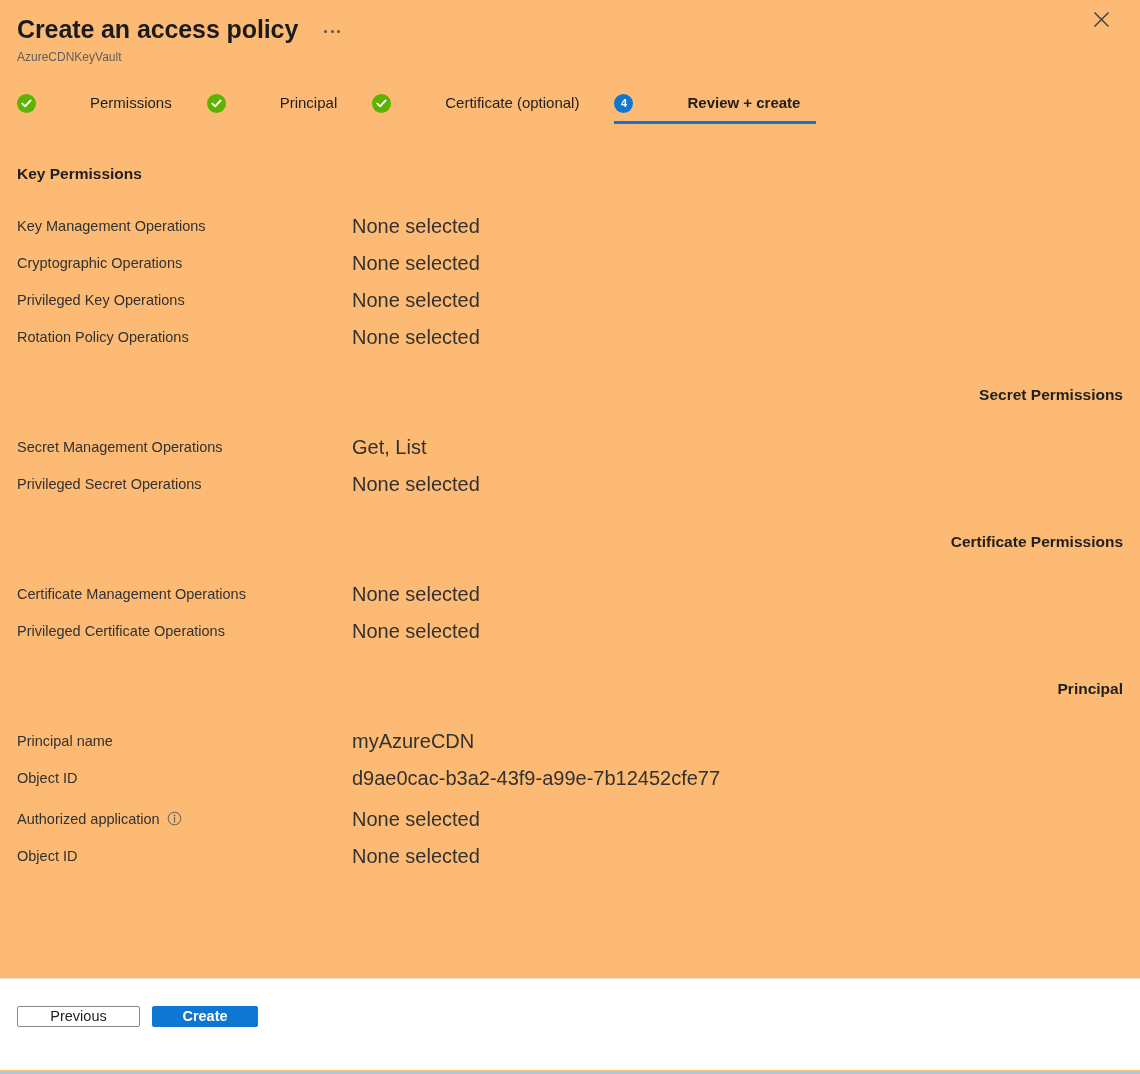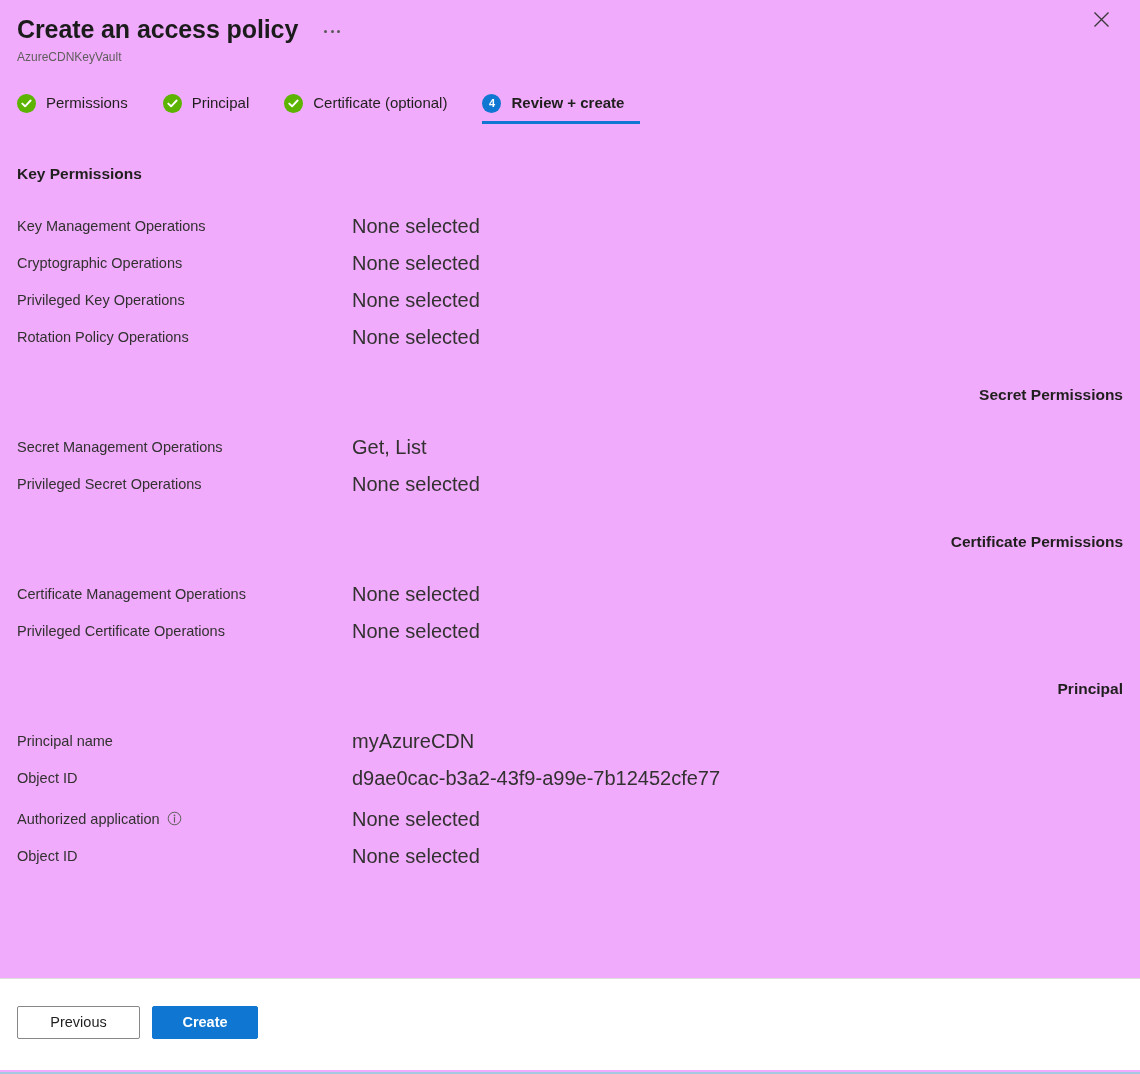--- a/index.html
+++ b/index.html
@@ -6,21 +6,21 @@
   html, body {
     margin: 0; padding: 0;
     width: 1140px; height: 1074px;
     background: #ffffff;
     font-family: "Liberation Sans", "DejaVu Sans", sans-serif;
     -webkit-font-smoothing: antialiased;
   }
   .blade {
     position: relative;
     width: 1140px; height: 1074px;
-    background: #f0abfc;
+    background: #fdba74;
     border-bottom: 2px solid #a6c8e0;
     overflow: hidden;
   }
 
   
   .header { position: relative; padding: 14px 0 0 17px; }
   .title-row { display: flex; align-items: flex-start; }
   .page-title {
     font-size: 25px;
     font-weight: 600;
@@ -90,20 +90,21 @@
     color: #ffffff;
     font-size: 11px;
     font-weight: 600;
     line-height: 1;
   }
   .tab .tab-label {
     font-size: 15px;
     color: #201f1e;
     line-height: 20px;
     white-space: nowrap;
+    margin-left: 44px;
   }
   .tab.active { padding-right: 16px; margin-right: 18px; }
   .tab.active .tab-label { font-weight: 700; }
   .tab.active::after {
     content: "";
     position: absolute;
     left: 0; right: 0; bottom: 0;
     height: 3px;
     background: #0f77d1;
   }
@@ -152,21 +153,21 @@
     position: absolute;
     left: 0; right: 0; bottom: 2px;
     height: 92px;
     border-top: 1px solid #e1dfdd;
     background: #ffffff;
     padding: 27px 0 0 17px;
     display: flex;
     align-items: flex-start;
   }
   .btn {
-    height: 33px;
+    height: 21px;
     min-width: 60px;
     font-family: inherit;
     font-size: 14.5px;
     line-height: 1;
     border-radius: 2px;
     cursor: pointer;
     padding: 0 18px;
     display: inline-flex;
     align-items: center;
     justify-content: center;

